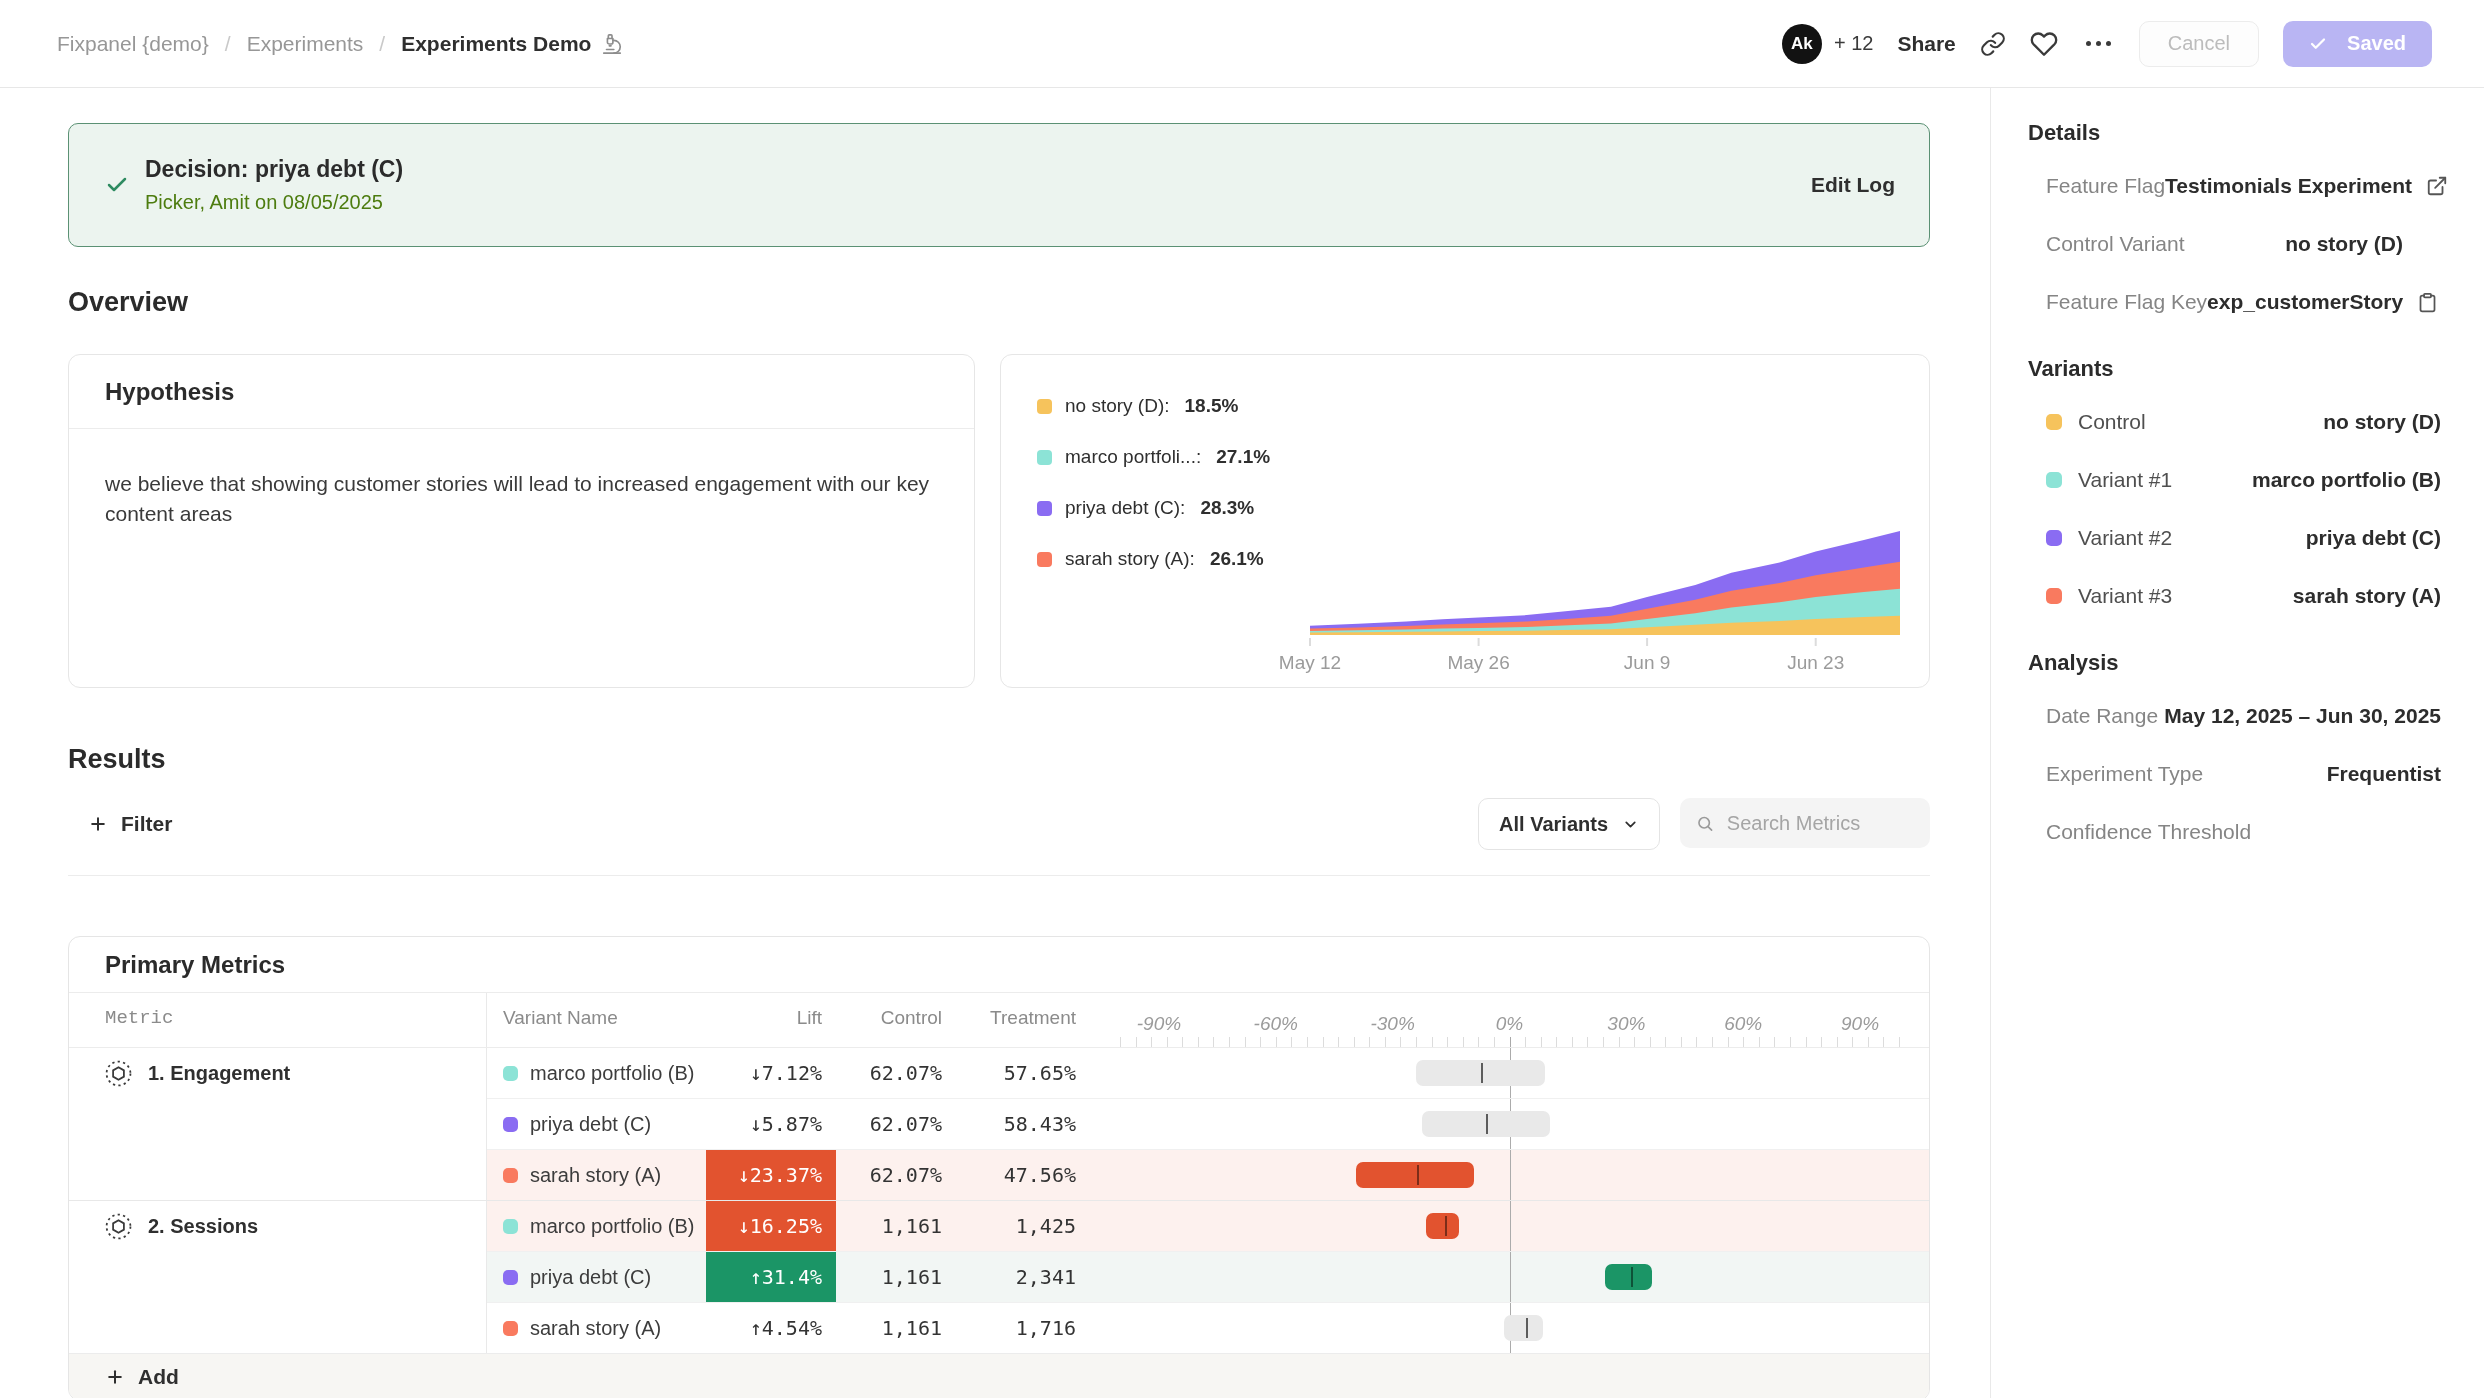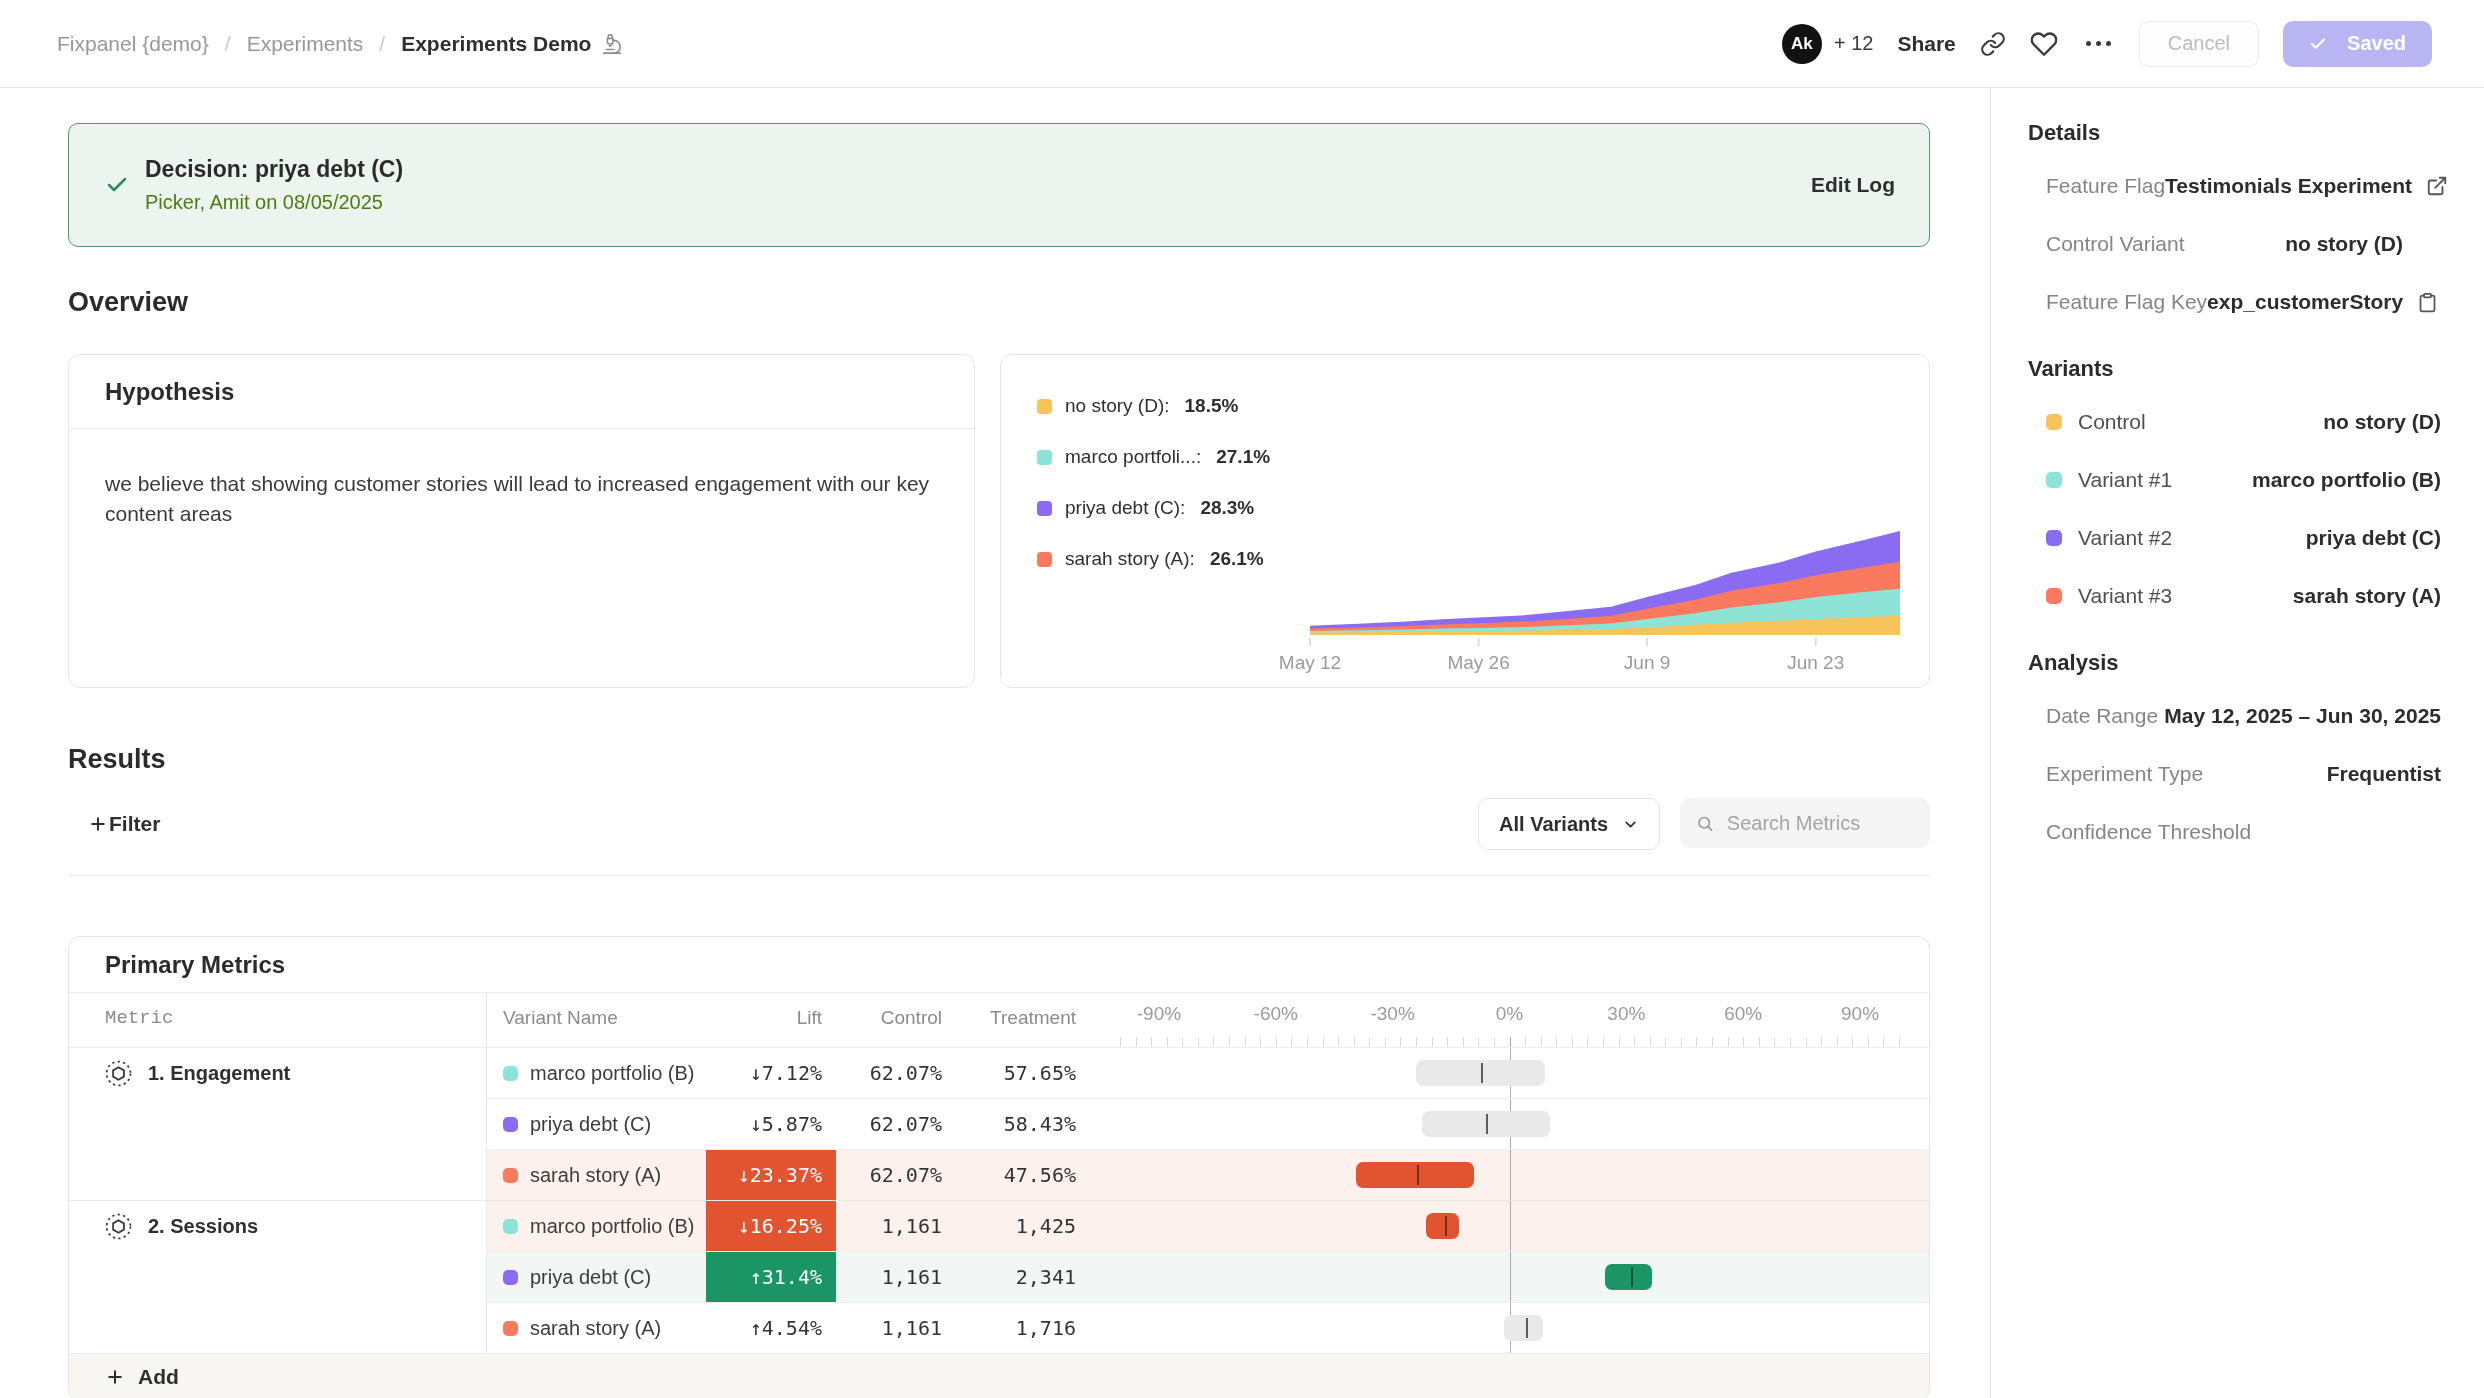--- a/index.html
+++ b/index.html
@@ -54,21 +54,21 @@
   .hyp-body{padding:40px 40px 0 36px;font-size:21px;line-height:1.45;color:#3a3a3a;max-width:850px;}
   .health-body{flex:1;display:flex;padding:26px 24px 14px 36px;box-sizing:border-box;min-height:0;}
   .legend{display:flex;flex-direction:column;gap:29px;margin-top:14px;width:268px;flex:none;}
   .legend-item{display:flex;align-items:center;gap:13px;font-size:19px;color:#2f2f2f;white-space:nowrap;}
   .legend-swatch{width:15px;height:15px;border-radius:4px;flex:none;}
   .legend-value{font-weight:700;margin-left:2px;}
   .health-chart{flex:1;display:flex;align-items:flex-end;justify-content:flex-end;min-width:0;}
 
   
   .toolbar{display:flex;align-items:center;margin-top:24px;height:50px;}
-  .filter-btn{display:flex;gap:1px;align-items:center;font-size:21px;font-weight:600;color:#2f2f2f;
+  .filter-btn{display:flex;gap:13px;align-items:center;font-size:21px;font-weight:600;color:#2f2f2f;
               padding-left:20px;cursor:pointer;}
   .toolbar-right{margin-left:auto;display:flex;gap:20px;}
   .variants-dd{height:50px;padding:0 20px;border:1px solid #e4e4e4;border-radius:10px;display:flex;
                align-items:center;gap:14px;font-size:20px;font-weight:600;color:#2f2f2f;background:#fff;cursor:pointer;}
   .search{height:50px;width:250px;background:#f4f4f4;border-radius:10px;display:flex;align-items:center;
           padding:0 16px;gap:11px;box-sizing:border-box;}
   .search input{border:none;background:transparent;font-size:20px;color:#333;outline:none;width:100%;font-family:inherit;}
   .search input::placeholder{color:#a5a5a5;}
   .toolbar-divider{margin-top:26px;border-top:1px solid #ececec;}
 
@@ -81,21 +81,21 @@
   .col-lift{width:130px;flex:none;box-sizing:border-box;}
   .col-control{width:120px;flex:none;box-sizing:border-box;}
   .col-treatment{width:134px;flex:none;box-sizing:border-box;}
   .col-chart{flex:1;position:relative;min-width:0;}
   .pm-header{display:flex;height:54px;border-bottom:1px solid #ececec;font-size:19px;color:#8b8b8b;}
   .pm-header .hcell{display:flex;align-items:flex-start;padding-top:14px;}
   .h-metric{padding-left:36px;border-right:1px solid #e9e9e9;font-family:Liberation Mono, monospace;}
   .h-variant{padding-left:16px;}
   .h-right{justify-content:flex-end;padding-right:14px;}
   .axis-inner,.ticks-inner{position:absolute;left:30px;right:30px;}
-  .axis-inner{top:10px;height:26px;}
+  .axis-inner{top:20px;height:26px;font-style:italic;}
   .axis-label{position:absolute;transform:translateX(-50%);font-size:19px;color:#9b9b9b;white-space:nowrap;}
   .ticks-inner{bottom:0;height:11px;}
   .tick{position:absolute;bottom:0;width:1px;height:10px;background:#dcdcdc;}
   .tick.zero{background:#a9a9a9;}
   .pm-group{display:flex;}
   .pm-group + .pm-group{border-top:1px solid #e8e8e8;}
   .pm-metric-cell{width:418px;flex:none;border-right:1px solid #e9e9e9;box-sizing:border-box;background:#fff;}
   .pm-metric-inner{height:50px;display:flex;align-items:center;gap:16px;padding-left:36px;
                    font-size:20px;font-weight:600;color:#2f2f2f;}
   .pm-rows{flex:1;min-width:0;display:flex;flex-direction:column;}

